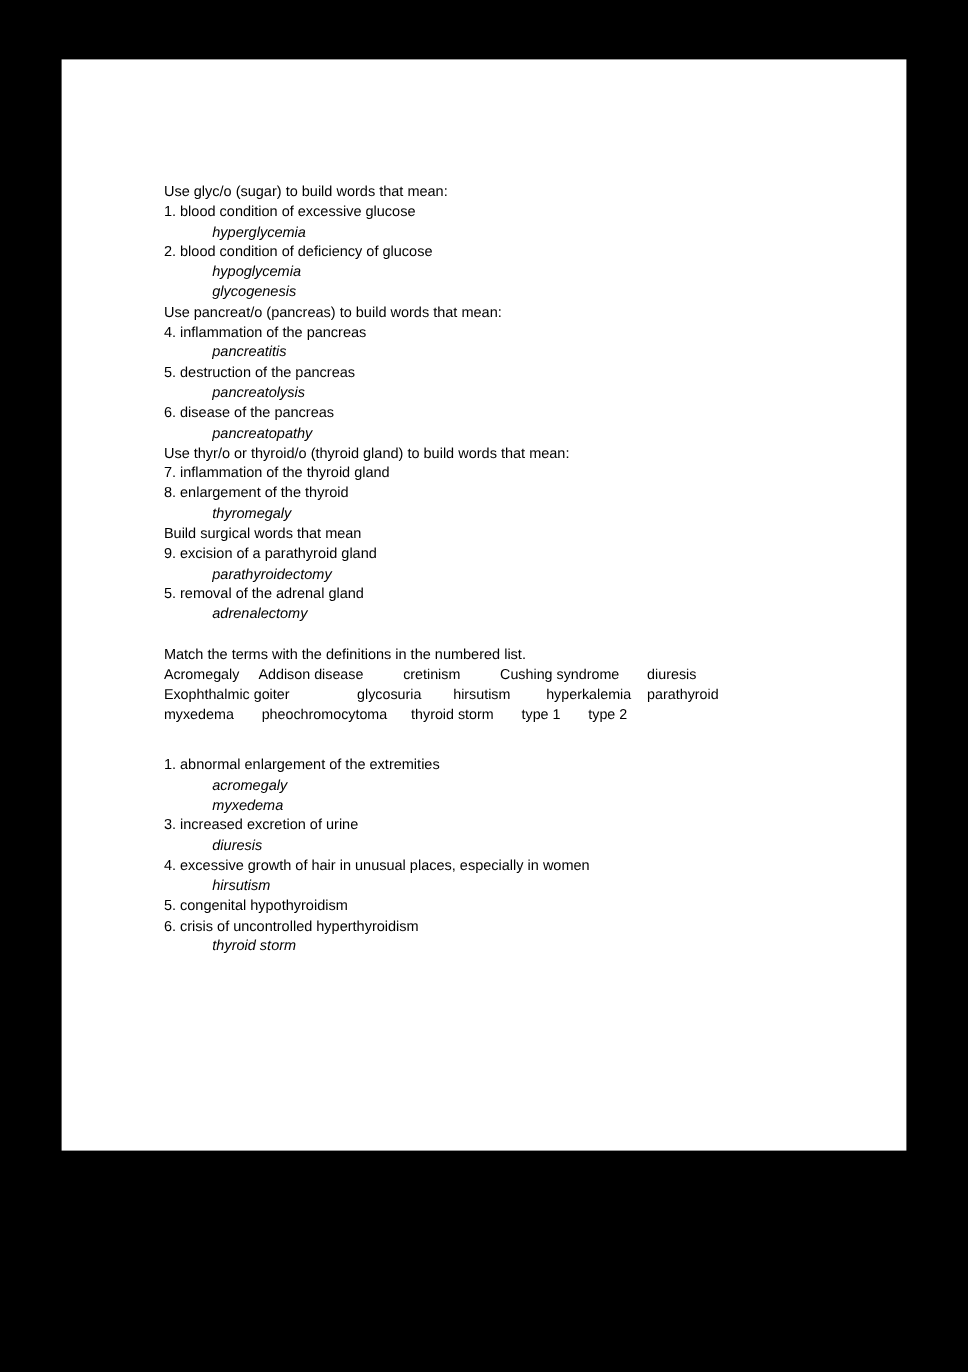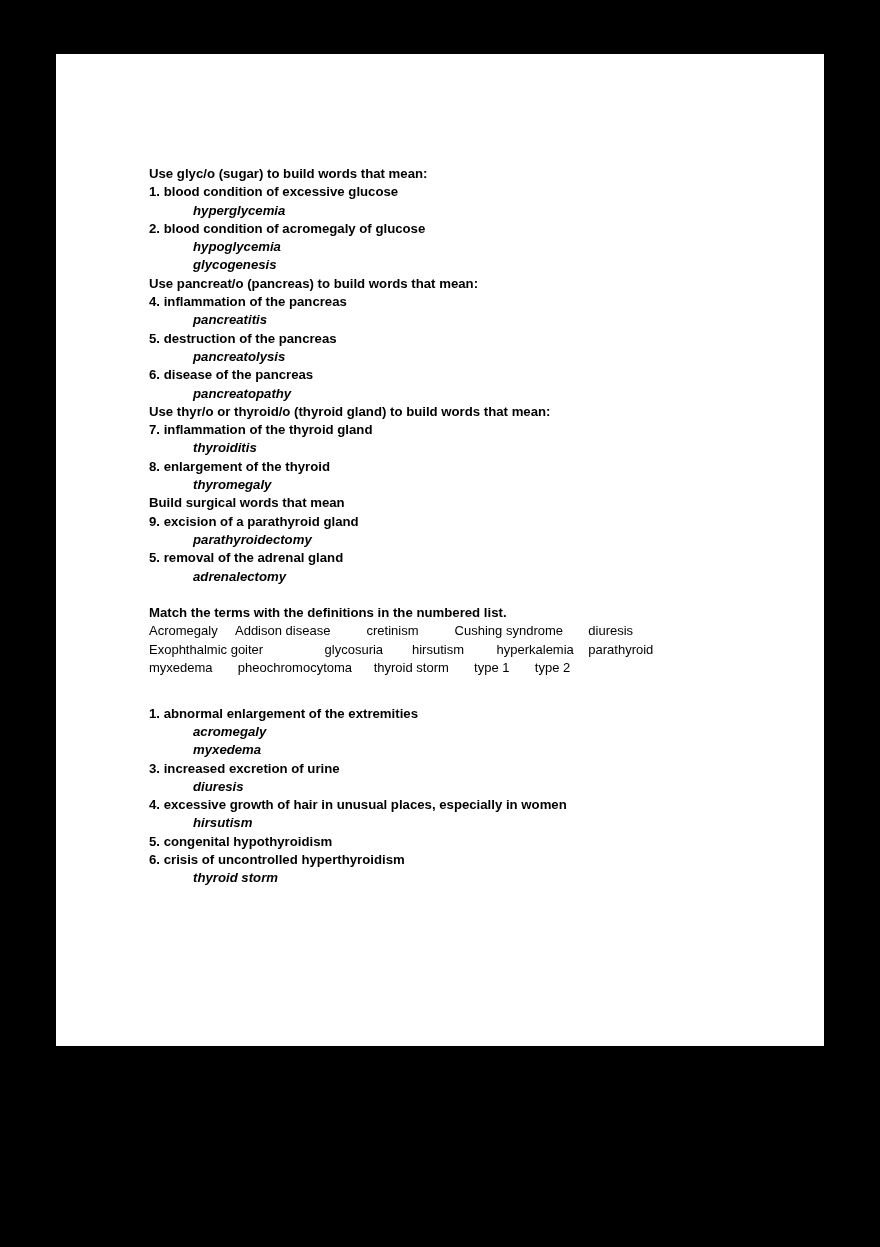--- a/index.html
+++ b/index.html
@@ -24,21 +24,20 @@
     position: absolute;
     left: 93px;
     top: 111px;
     width: 620px;
   }
   .line {
     font-size: 13.2px;
     line-height: 18.3px;
     color: #000000;
     white-space: pre;
-    font-weight: bold;
   }
   .answer {
     font-style: italic;
     padding-left: 44px;
   }
   .spacer {
     height: 18.3px;
   }
   .spacer-sm {
     height: 9px;
@@ -52,35 +51,34 @@
 </style>
 </head>
 <body>
 
 <div class="page">
   <div class="content">
 
     <div class="line">Use glyc/o (sugar) to build words that mean:</div>
     <div class="line"><span>1.</span> <span>blood condition of excessive glucose</span></div>
     <div class="line answer">hyperglycemia</div>
-    <div class="line"><span>2.</span> <span>blood condition of acromegaly of glucose</span></div>
+    <div class="line"><span>2.</span> <span>blood condition of deficiency of glucose</span></div>
     <div class="line answer">hypoglycemia</div>
     <div class="line answer">glycogenesis</div>
 
     <div class="line">Use pancreat/o (pancreas) to build words that mean:</div>
     <div class="line"><span>4.</span> <span>inflammation of the pancreas</span></div>
     <div class="line answer">pancreatitis</div>
     <div class="line"><span>5.</span> <span>destruction of the pancreas</span></div>
     <div class="line answer">pancreatolysis</div>
     <div class="line"><span>6.</span> <span>disease of the pancreas</span></div>
     <div class="line answer">pancreatopathy</div>
 
     <div class="line">Use thyr/o or thyroid/o (thyroid gland) to build words that mean:</div>
     <div class="line"><span>7.</span> <span>inflammation of the thyroid gland</span></div>
-    <div class="line answer">thyroiditis</div>
     <div class="line"><span>8.</span> <span>enlargement of the thyroid</span></div>
     <div class="line answer">thyromegaly</div>
 
     <div class="line">Build surgical words that mean</div>
     <div class="line"><span>9.</span> <span>excision of a parathyroid gland</span></div>
     <div class="line answer">parathyroidectomy</div>
     <div class="line"><span>5.</span> <span>removal of the adrenal gland</span></div>
     <div class="line answer">adrenalectomy</div>
 
     <div class="spacer"></div>

